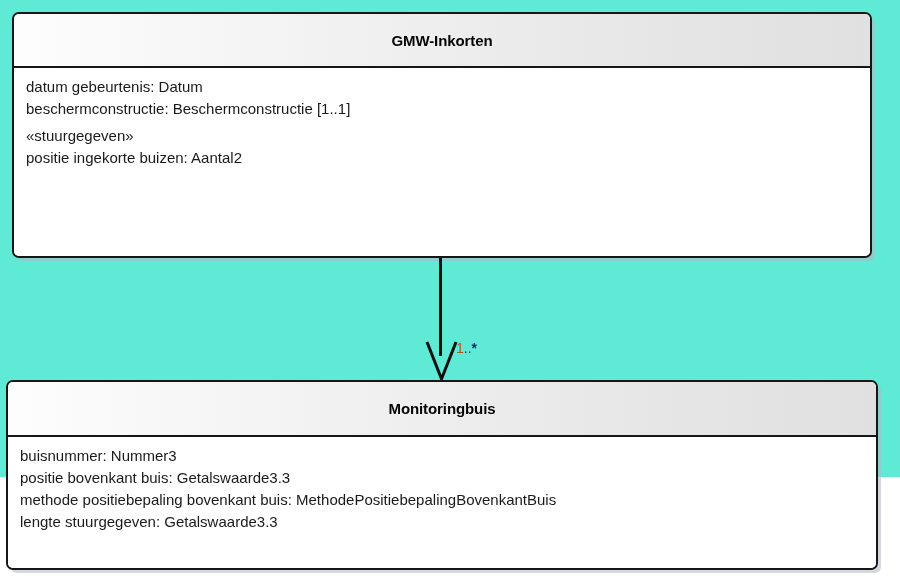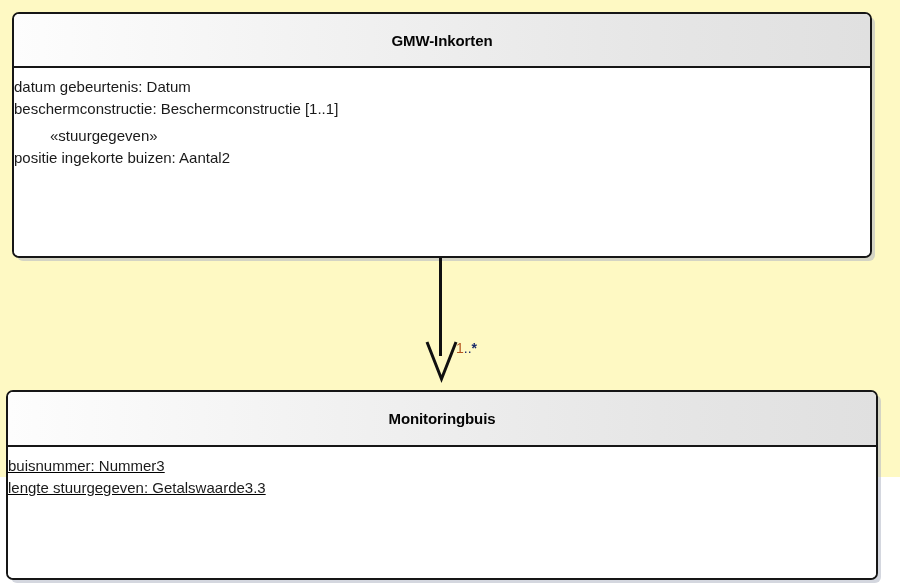--- a/index.html
+++ b/index.html
@@ -11,21 +11,21 @@
   body {
     width: 900px;
     height: 583px;
     font-family: "Liberation Sans", sans-serif;
     overflow: hidden;
   }
   #canvas {
     position: relative;
     width: 900px;
     height: 477px;
-    background: #fef9c3;
+    background: #5eead4;
   }
 
   
   .uml-class {
     position: absolute;
     box-sizing: border-box;
     border: 2px solid #161616;
     border-radius: 7px;
     background: #ffffff;
     box-shadow: 4px 4px 0 -1px rgba(176,182,196,0.55);
@@ -51,25 +51,25 @@
   .uml-body {
     box-sizing: border-box;
     width: 100%;
     background: #ffffff;
     padding: 8px 0 0 0;
   }
   .uml-attr {
     font-size: 15px;
     color: #1a1a1a;
     line-height: 22px;
-    padding-left: 0;
+    padding-left: 12px;
     white-space: nowrap;
   }
   .uml-attr.stereotype {
-    padding-left: 36px;
+    padding-left: 12px;
     padding-top: 5px;
   }
 
   
   .connector-line {
     position: absolute;
     background: #101010;
   }
   .connector-head {
     position: absolute;
@@ -107,25 +107,27 @@
   <div class="connector-line" style="left:439px; top:258px; width:3px; height:98px;"></div>
 
   <svg class="connector-head" style="left:420px; top:340px; width:44px; height:42px;" viewBox="0 0 44 42">
     <polyline points="7,2 21.5,39 36,2" fill="none" stroke="#101010" stroke-width="3" stroke-linecap="butt" stroke-linejoin="miter"></polyline>
   </svg>
 
   <div class="connector-label" style="left:456px; top:341px;">
     <span class="mult-lower">1</span><span class="mult-dots">..</span><span class="mult-upper">*</span>
   </div>
 
-  <div class="uml-class" id="class-2" style="left:6px; top:380px; width:872px; height:190px;margin-top:10px;">
+  <div class="uml-class" id="class-2" style="left:6px; top:380px; width:872px; height:190px;">
 
     <div class="uml-header" style="height:55px;">
       <span class="uml-title">Monitoringbuis</span>
     </div>
 
-    <div class="uml-body" style="height:131px;text-decoration:underline;">
+    <div class="uml-body" style="height:131px;">
       <div class="uml-attr">buisnummer: Nummer3</div>
+      <div class="uml-attr">positie bovenkant buis: Getalswaarde3.3</div>
+      <div class="uml-attr">methode positiebepaling bovenkant buis: MethodePositiebepalingBovenkantBuis</div>
       <div class="uml-attr">lengte stuurgegeven: Getalswaarde3.3</div>
     </div>
   </div>
 
 </div>
 
 </body></html>

